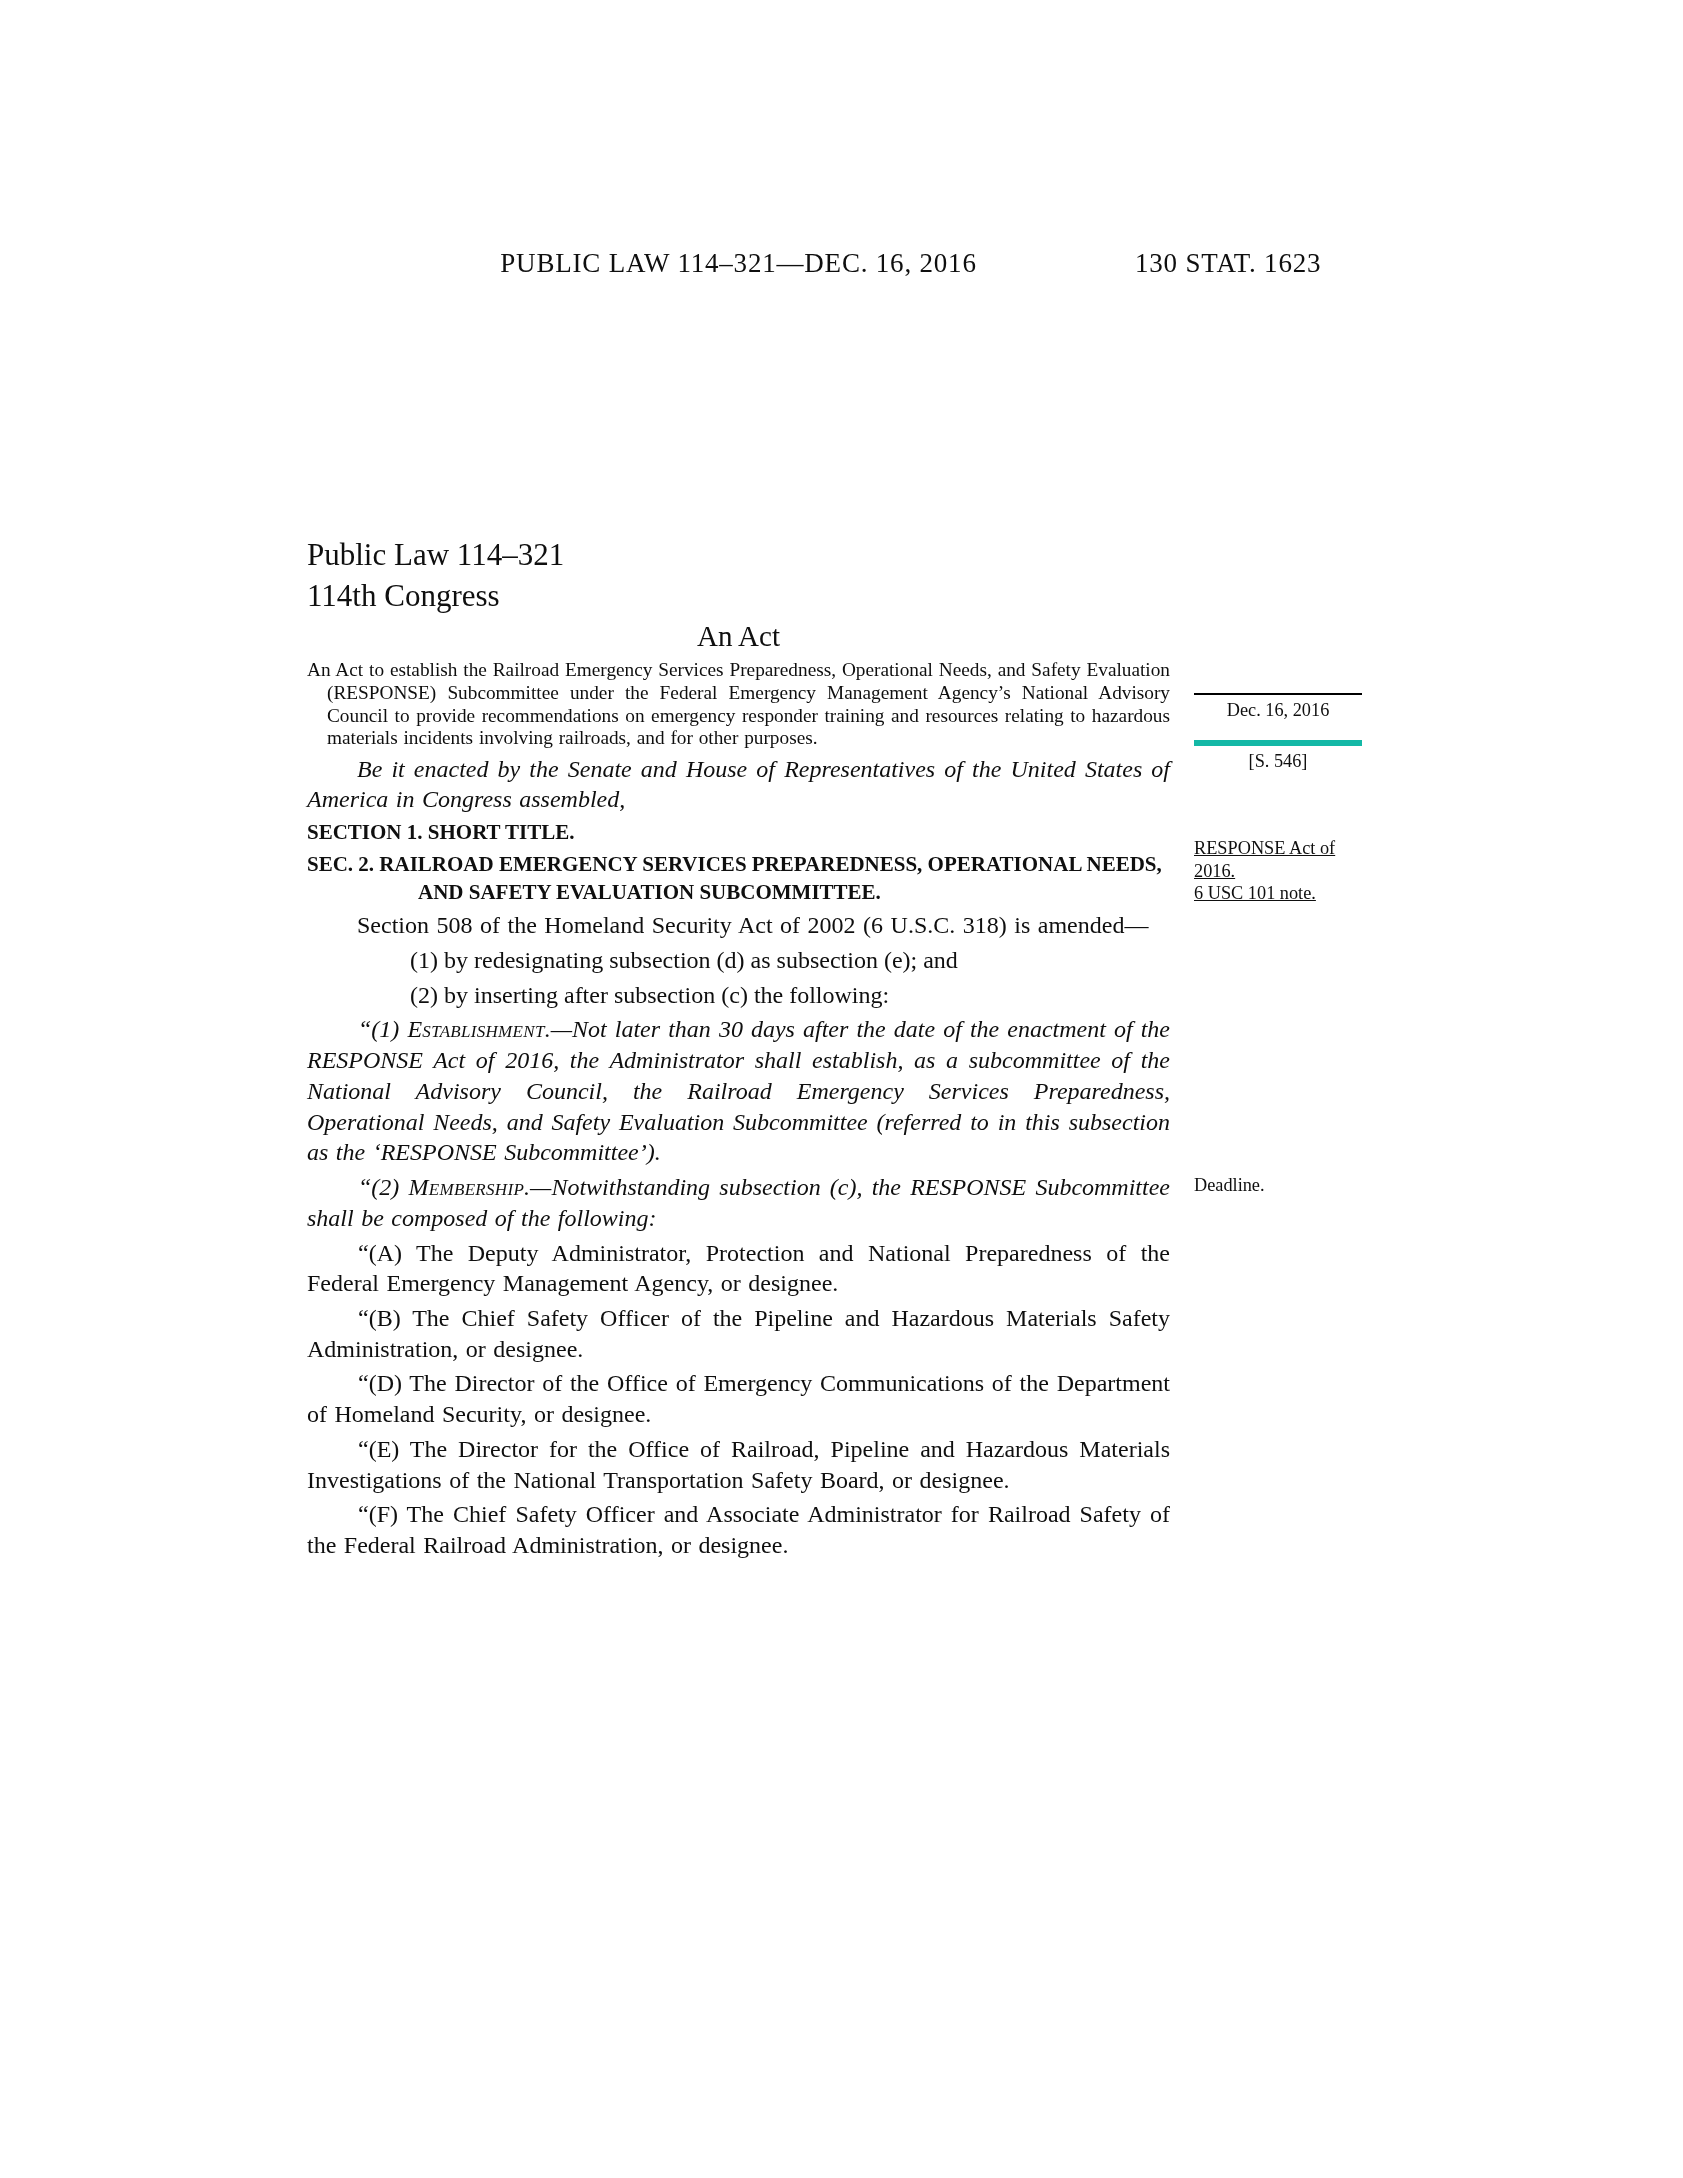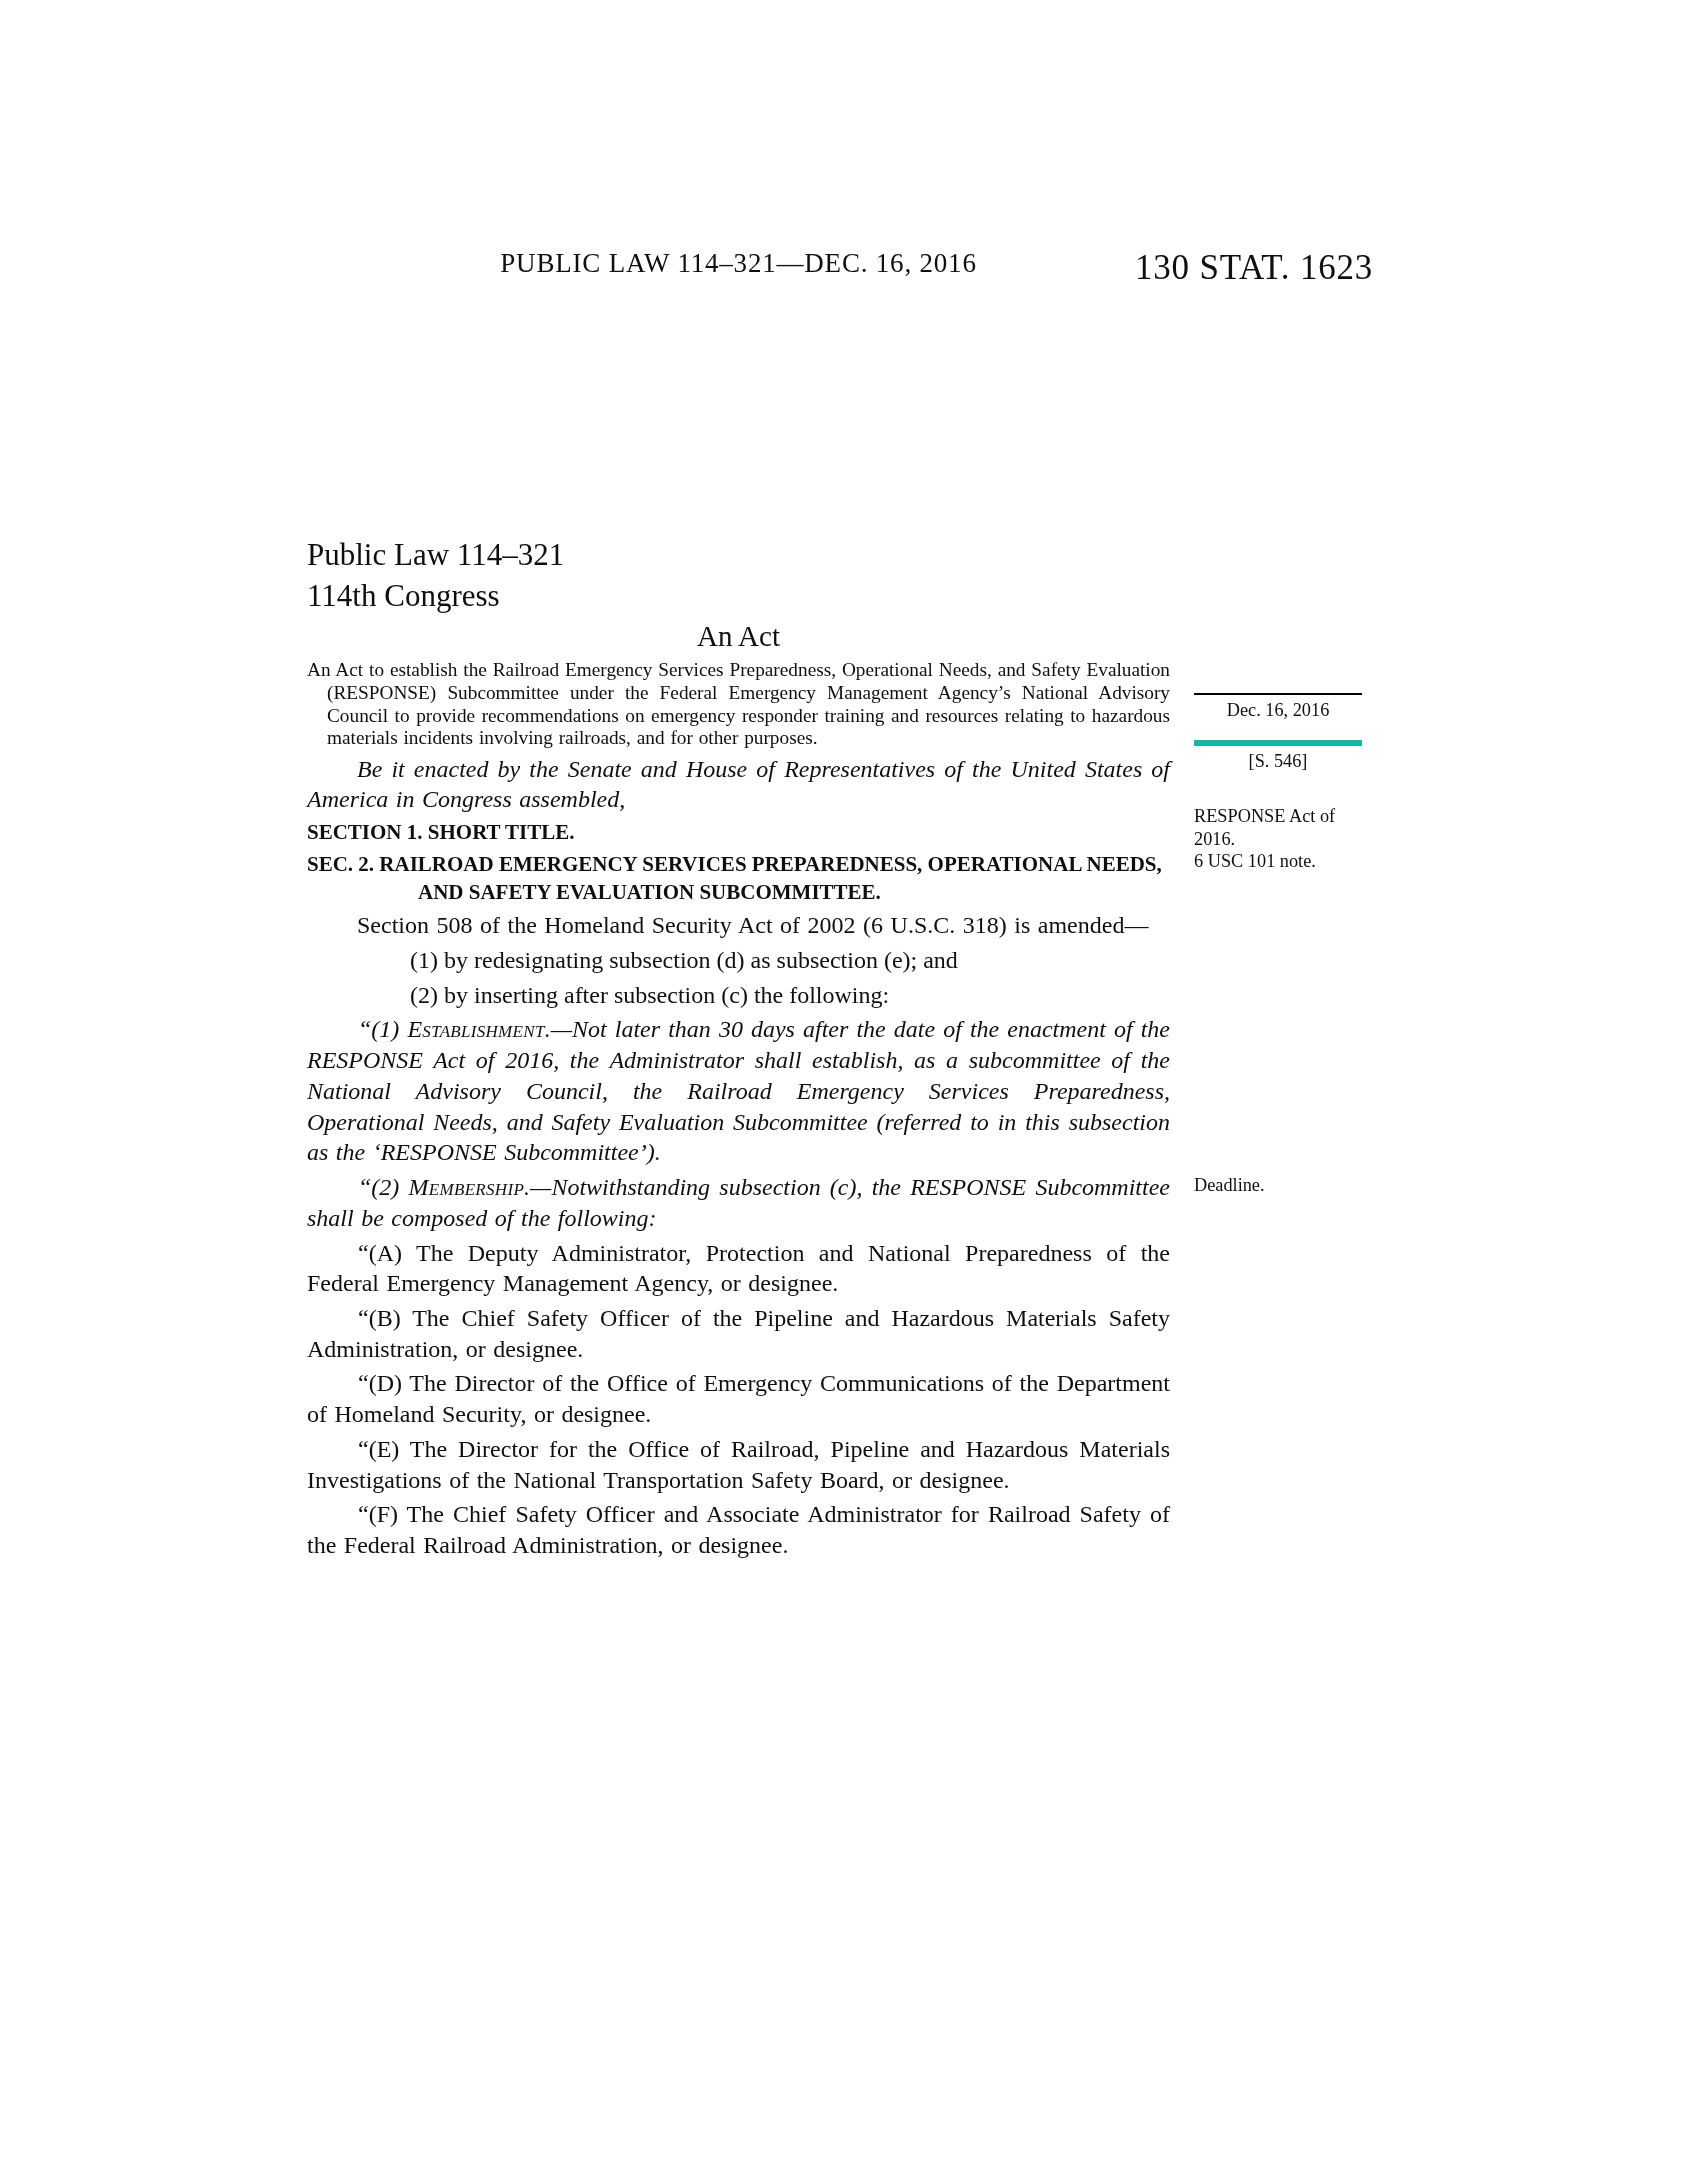--- a/index.html
+++ b/index.html
@@ -15,21 +15,21 @@
     overflow: hidden;
   }
 
   
   .running-title {
     position: absolute; top: 248px; left: 303px; width: 871px;
     text-align: center; font-size: 27px; letter-spacing: 0.8px; white-space: nowrap;
   }
   .running-stat {
     position: absolute; top: 248px; left: 1135px;
-    font-size: 35px; letter-spacing: 0.8px; white-space: nowrap;
+    font-size: 27px; letter-spacing: 0.8px; white-space: nowrap;
   }
 
   
   .main {
     position: absolute; left: 303px; top: 532px; width: 871px;
     font-size: 24px; line-height: 1.28;
   }
   .main p { margin: 4px; }
 
   .law-number, .congress { font-size: 31px; line-height: 1.2; font-weight: 400; }
@@ -55,21 +55,21 @@
   .sc { font-variant: small-caps; letter-spacing: 0.3px; }
 
   
   .note {
     position: absolute; left: 1194px; width: 168px;
     font-size: 18.3px; line-height: 1.24;
   }
   .note-date { top: 693px; text-align: center; }
   .date-box { border-top: 2px solid #000; border-bottom: 6px solid #14b8a6; padding: 4px 2px 18px; }
   .bill-no { padding-top: 4px; }
-  .note-act { top: 805px; }
+  .note-act { top: 837px; text-decoration: underline; }
   .note-deadline { top: 1174px; }
 </style>
 </head>
 <body>
 
 <div class="page">
 
   <div class="running-title">PUBLIC LAW 114–321—DEC. 16, 2016</div>
   <div class="running-stat">130 STAT. 1623</div>
 

